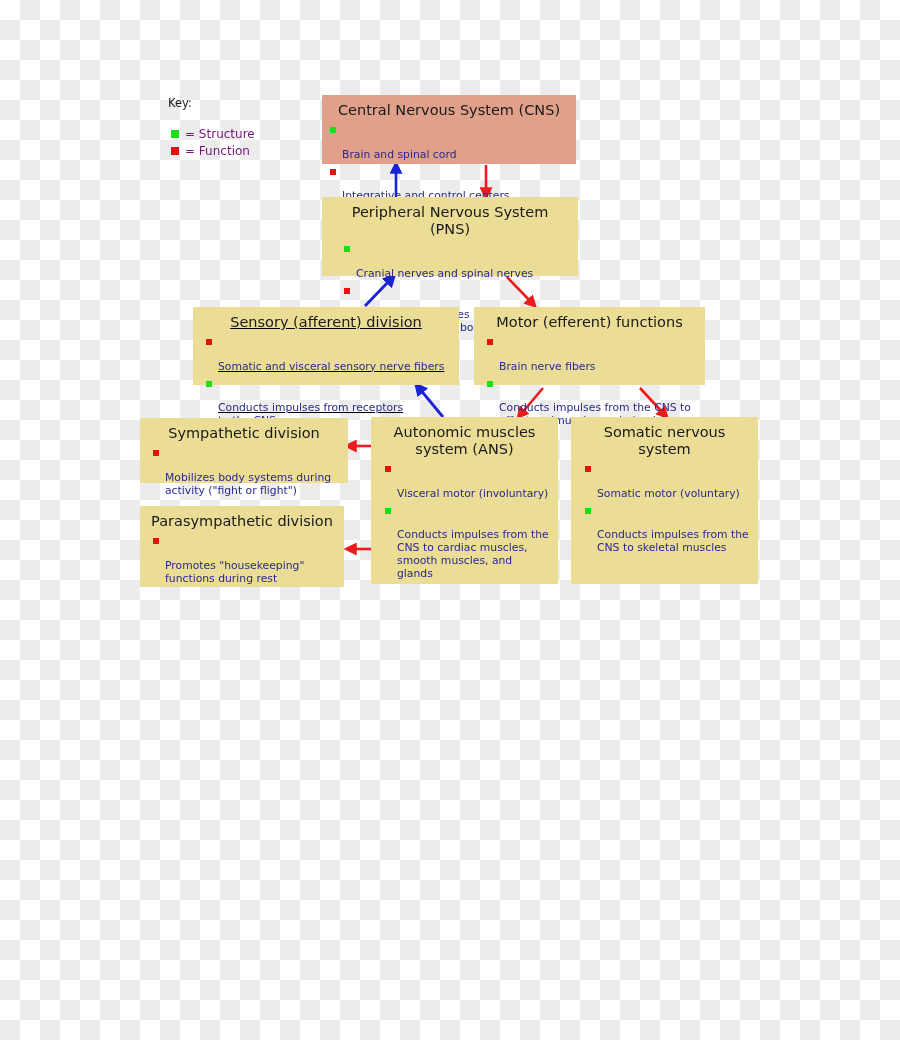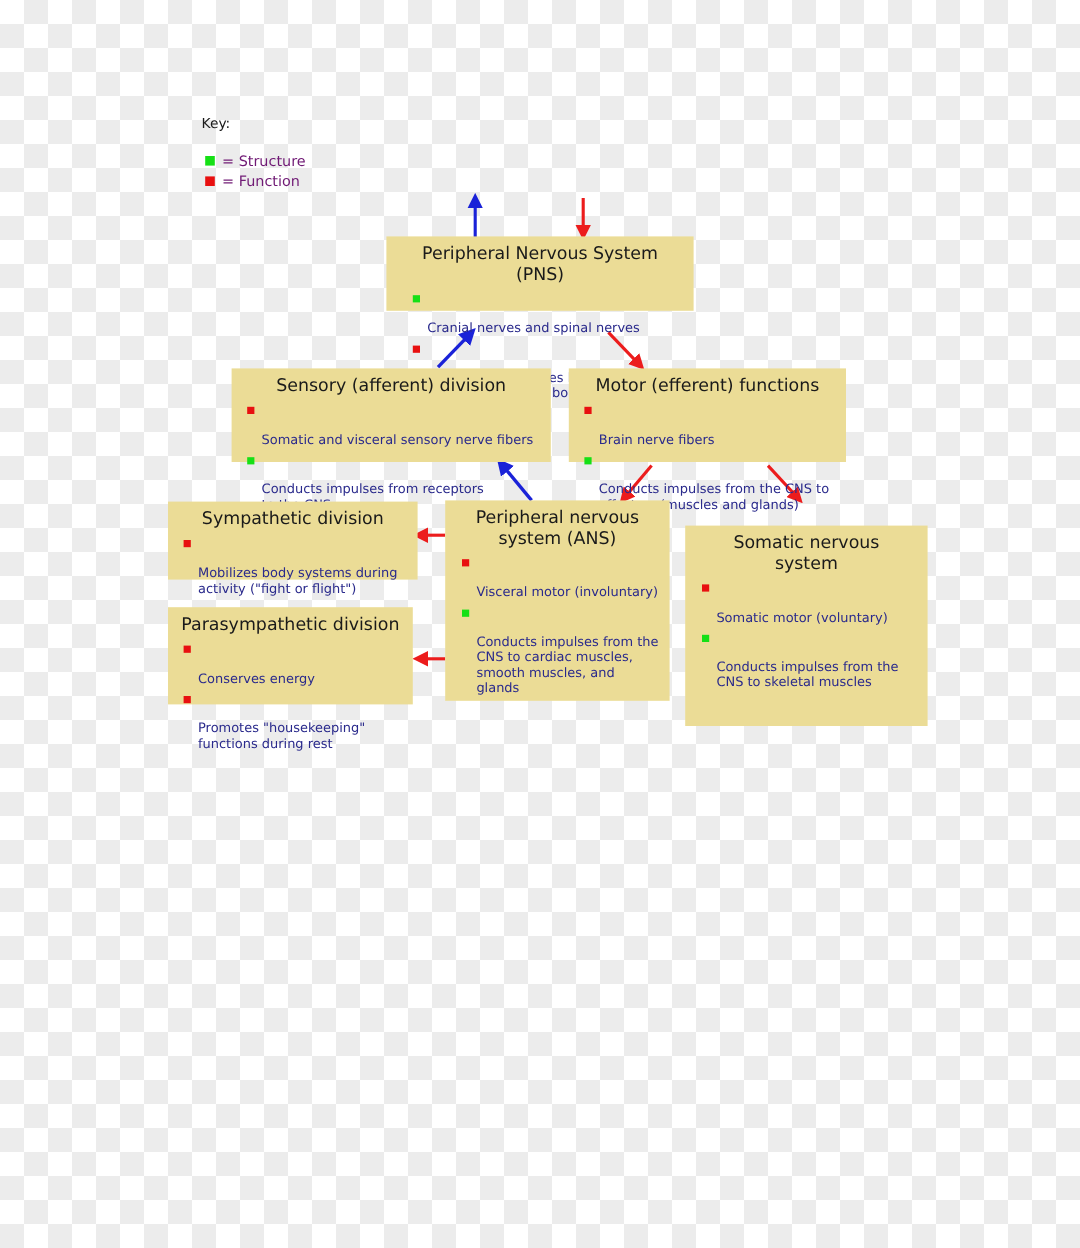--- a/index.html
+++ b/index.html
@@ -161,37 +161,50 @@
 
     <g>
       <line x1="371" y1="446" x2="351" y2="446" stroke="#ec1c1c" stroke-width="2.6" marker-end="url(#ahr)"></line>
     </g>
 
     <g>
       <line x1="371" y1="549" x2="351" y2="549" stroke="#ec1c1c" stroke-width="2.6" marker-end="url(#ahr)"></line>
     </g>
   </svg>
 
-
-  <div class="box yel" style="left:322px; top:197px; width:256px; height:62px;">
+  <div class="box cns" style="left:322px; top:95px; width:254px; height:69px;">
+    <div class="box-title">Central Nervous System (CNS)</div>
+    <ul class="bullets">
+      <li>
+        <span class="sq structure"></span>
+        <span>Brain and spinal cord</span>
+      </li>
+      <li>
+        <span class="sq function"></span>
+        <span>Integrative and control centers</span>
+      </li>
+    </ul>
+  </div>
+
+  <div class="box yel" style="left:322px; top:197px; width:256px; height:79px;">
     <div class="box-title">Peripheral Nervous System (PNS)</div>
     <ul class="bullets" style="padding-left:14px;">
       <li>
         <span class="sq structure"></span>
         <span>Cranial nerves and spinal nerves</span>
       </li>
       <li>
         <span class="sq function"></span>
         <span>Communication lines between the CNS
 and the rest of the body</span>
       </li>
     </ul>
   </div>
 
-  <div class="box yel" style="left:193px; top:307px; width:266px; height:78px;">
+  <div class="box yel" style="left:193px; top:307px; width:266px; height:78px;text-decoration:underline;">
     <div class="box-title">Sensory (afferent) division</div>
     <ul class="bullets" style="padding-left:5px;">
       <li>
         <span class="sq function"></span>
         <span>Somatic and visceral sensory nerve fibers</span>
       </li>
       <li>
         <span class="sq structure"></span>
         <span>Conducts impulses from receptors
 to the CNS</span>
@@ -223,48 +236,44 @@
 activity ("fight or flight")</span>
       </li>
     </ul>
   </div>
 
   <div class="box yel" style="left:140px; top:506px; width:204px; height:81px;">
     <div class="box-title">Parasympathetic division</div>
     <ul class="bullets" style="padding-left:5px;">
       <li>
         <span class="sq function"></span>
-        <span>Conserves energy</span>
-      </li>
-      <li>
-        <span class="sq function"></span>
         <span>Promotes "housekeeping"
 functions during rest</span>
       </li>
     </ul>
   </div>
 
   <div class="box yel" style="left:371px; top:417px; width:187px; height:167px;">
-    <div class="box-title">Peripheral nervous
+    <div class="box-title">Autonomic muscles
 system (ANS)</div>
     <ul class="bullets" style="padding-left:6px;">
       <li>
         <span class="sq function"></span>
         <span>Visceral motor (involuntary)</span>
       </li>
       <li>
         <span class="sq structure"></span>
         <span>Conducts impulses from the
 CNS to cardiac muscles,
 smooth muscles, and glands</span>
       </li>
     </ul>
   </div>
 
-  <div class="box yel" style="left:571px; top:438px; width:202px; height:167px;">
+  <div class="box yel" style="left:571px; top:417px; width:187px; height:167px;">
     <div class="box-title">Somatic nervous
 system</div>
     <ul class="bullets" style="padding-left:6px;">
       <li>
         <span class="sq function"></span>
         <span>Somatic motor (voluntary)</span>
       </li>
       <li>
         <span class="sq structure"></span>
         <span>Conducts impulses from the

